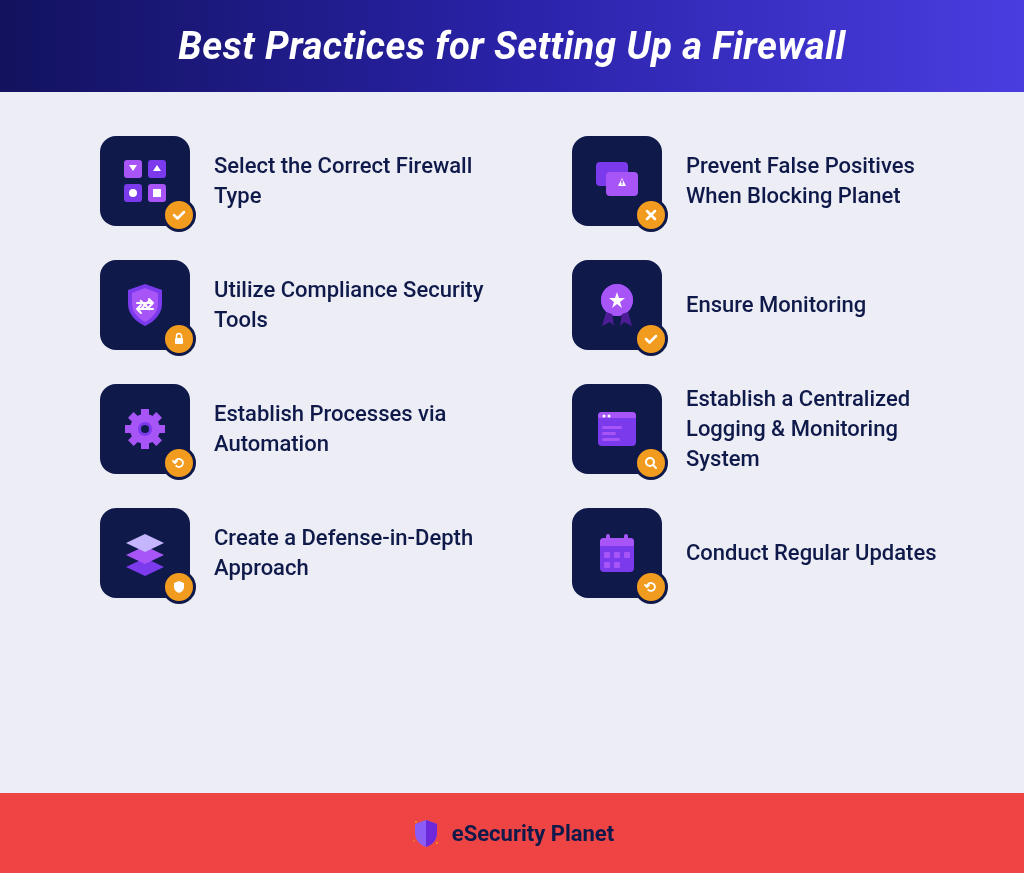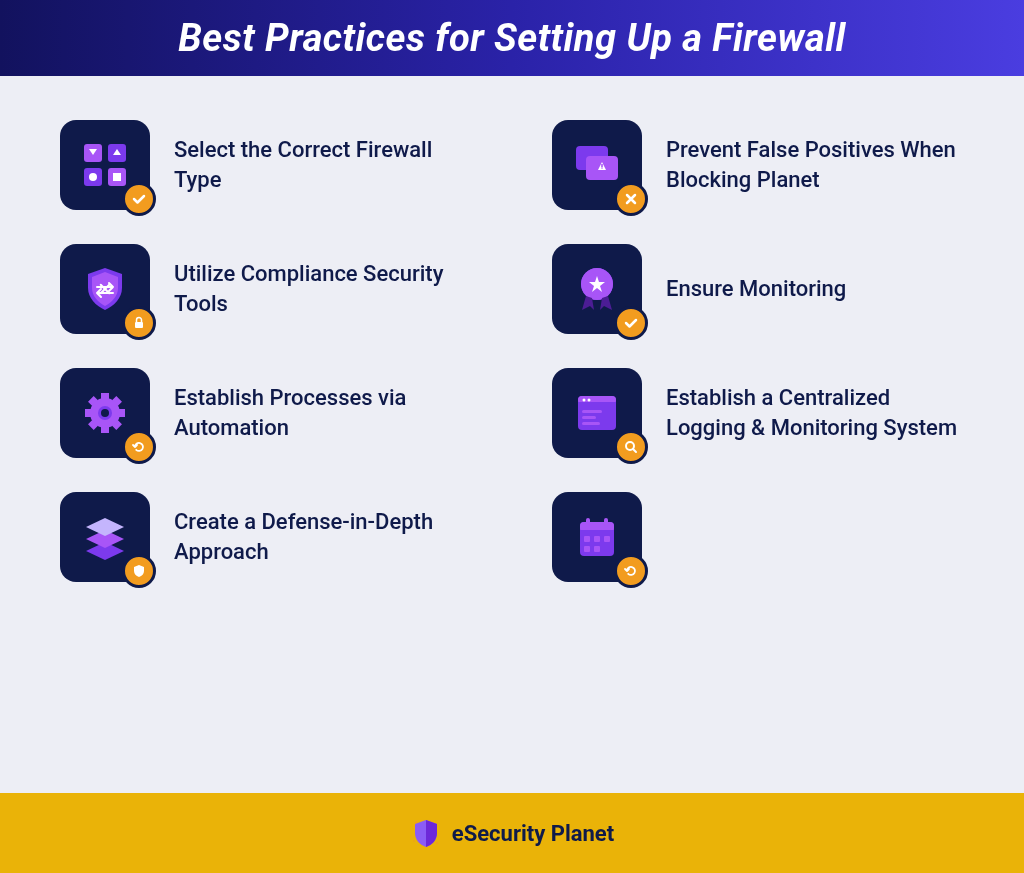--- a/index.html
+++ b/index.html
@@ -5,39 +5,40 @@
   * { margin: 0; padding: 0; box-sizing: border-box; }
   body {
     width: 1024px;
     height: 873px;
     font-family: -apple-system, BlinkMacSystemFont, "Segoe UI", Roboto, Helvetica, Arial, sans-serif;
     background: #edeef5;
     display: flex;
     flex-direction: column;
   }
   .header {
-    height: 76px;
+    height: 92px;
     background: linear-gradient(90deg, #12125e 0%, #2a22a8 50%, #4a3de0 100%);
     display: flex;
     align-items: center;
     justify-content: center;
     color: #fff;
     font-size: 38px;
     font-weight: 700;
     font-style: italic;
     letter-spacing: 0.5px;
   }
   .main {
     flex: 1;
     padding: 44px 60px 30px 60px;
     display: grid;
     grid-template-columns: 1fr 1fr;
     column-gap: 80px;
     row-gap: 34px;
     align-content: start;
+    margin-left: 40px;
   }
   .item {
     display: flex;
     align-items: center;
     gap: 24px;
   }
   .icon-box {
     width: 90px;
     height: 90px;
     background: #0f1a4a;
@@ -64,21 +65,21 @@
   }
   .badge svg { width: 16px; height: 16px; }
   .item-text {
     color: #0f1a4a;
     font-size: 22px;
     font-weight: 500;
     line-height: 1.35;
   }
   .footer {
     height: 80px;
-    background: #eab308;
+    background: #ef4444;
     display: flex;
     align-items: center;
     justify-content: center;
     gap: 10px;
   }
   .footer-text {
     color: #0f1a4a;
     font-size: 22px;
     font-weight: 700;
   }
@@ -244,20 +245,21 @@
         <rect x="34" y="26" width="6" height="6" rx="1" fill="#a855f7"></rect>
         <rect x="14" y="36" width="6" height="6" rx="1" fill="#a855f7"></rect>
         <rect x="24" y="36" width="6" height="6" rx="1" fill="#a855f7"></rect>
       </svg>
       <div class="badge">
         <svg viewBox="0 0 16 16">
             <path d="M12 8 A4 4 0 1 1 10.8 5.2 M12 8 L14 10 M12 8 L10 10" stroke="#fff" stroke-width="1.8" fill="none" stroke-linecap="round" transform="rotate(180 8 8)"></path>
           </svg>
       </div>
     </div>
+    <div class="item-text">Conduct Regular Updates</div>
   </div>
 
 </div>
 
 <div class="footer">
   <div class="footer-logo">
     <svg viewBox="0 0 32 32">
       <path d="M16 3 L27 7 V16 C27 23 22 28 16 30 C10 28 5 23 5 16 V7 Z" fill="#8b5cf6"></path>
       <path d="M16 3 L27 7 V16 C27 23 22 28 16 30 V3 Z" fill="#6d28d9"></path>
       <circle cx="6" cy="5" r="1" fill="#f29c1f"></circle>

